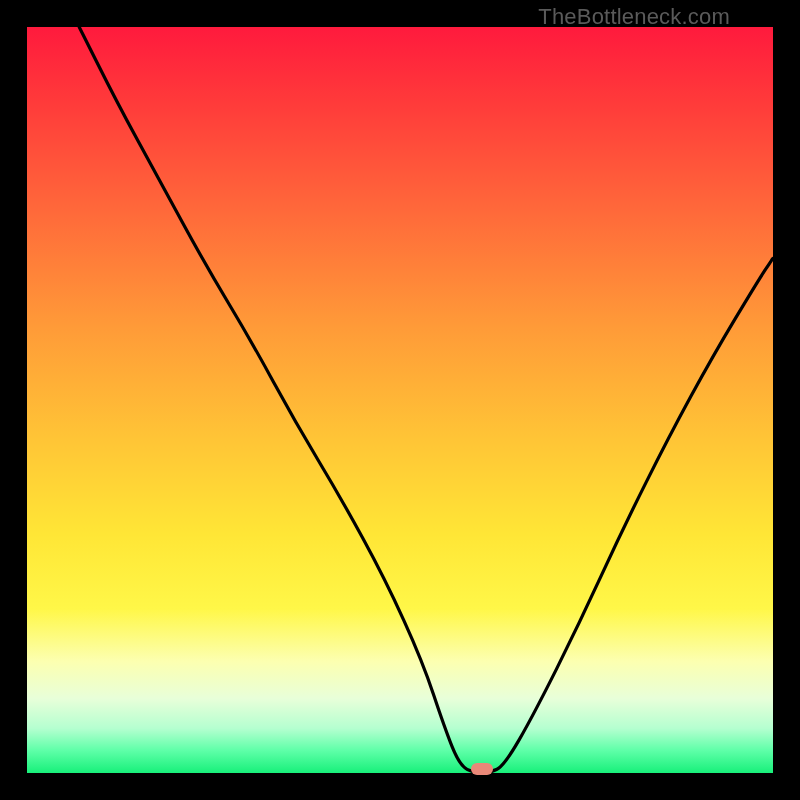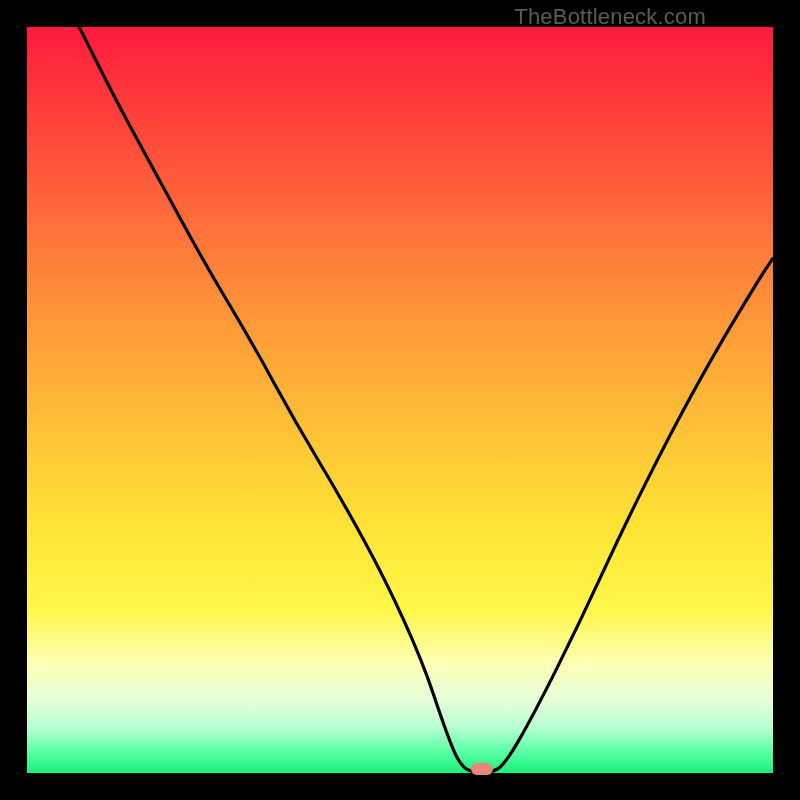--- a/index.html
+++ b/index.html
@@ -9,20 +9,21 @@
     height: 800px;
     background: #000;
     font-family: Arial, Helvetica, sans-serif;
     overflow: hidden;
   }
   .frame {
     position: relative;
     width: 716px;
     height: 800px;
     background: #000;
+    padding-left: 24px;
   }
   .watermark {
     position: absolute;
     top: 4px;
     right: 10px;
     color: #5a5a5a;
     font-size: 22px;
     font-weight: 500;
     letter-spacing: 0.2px;
     z-index: 5;

